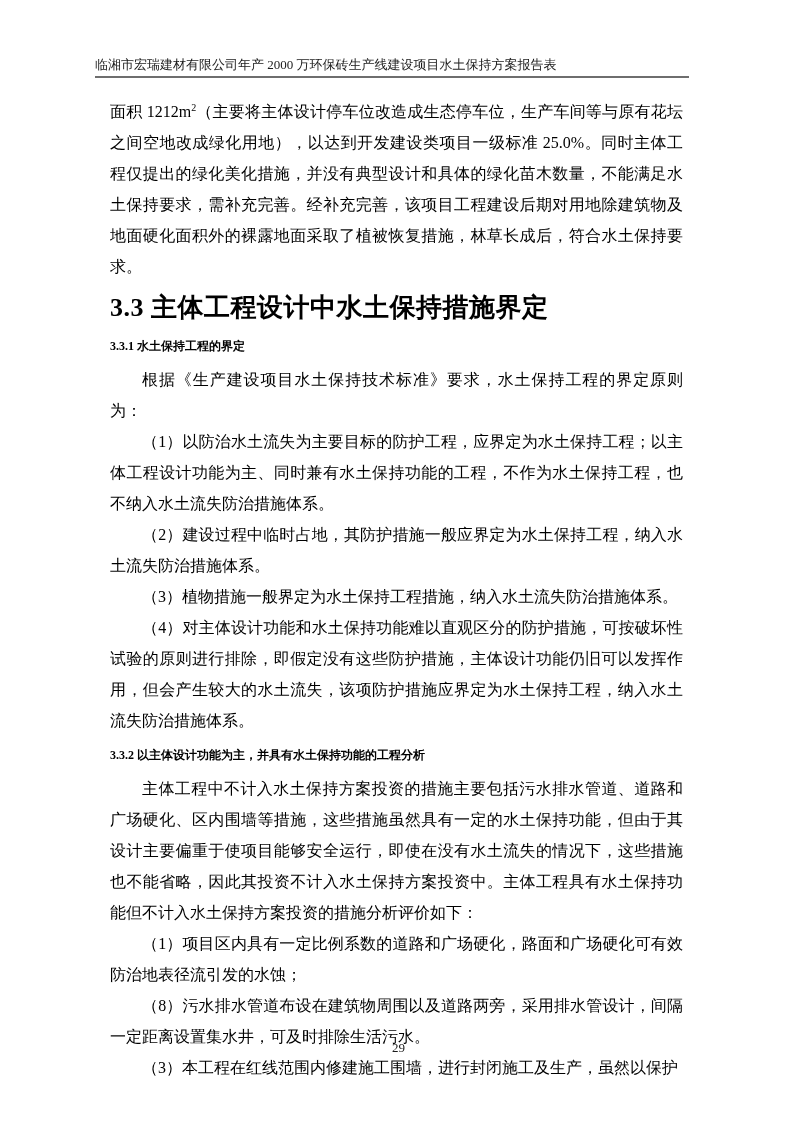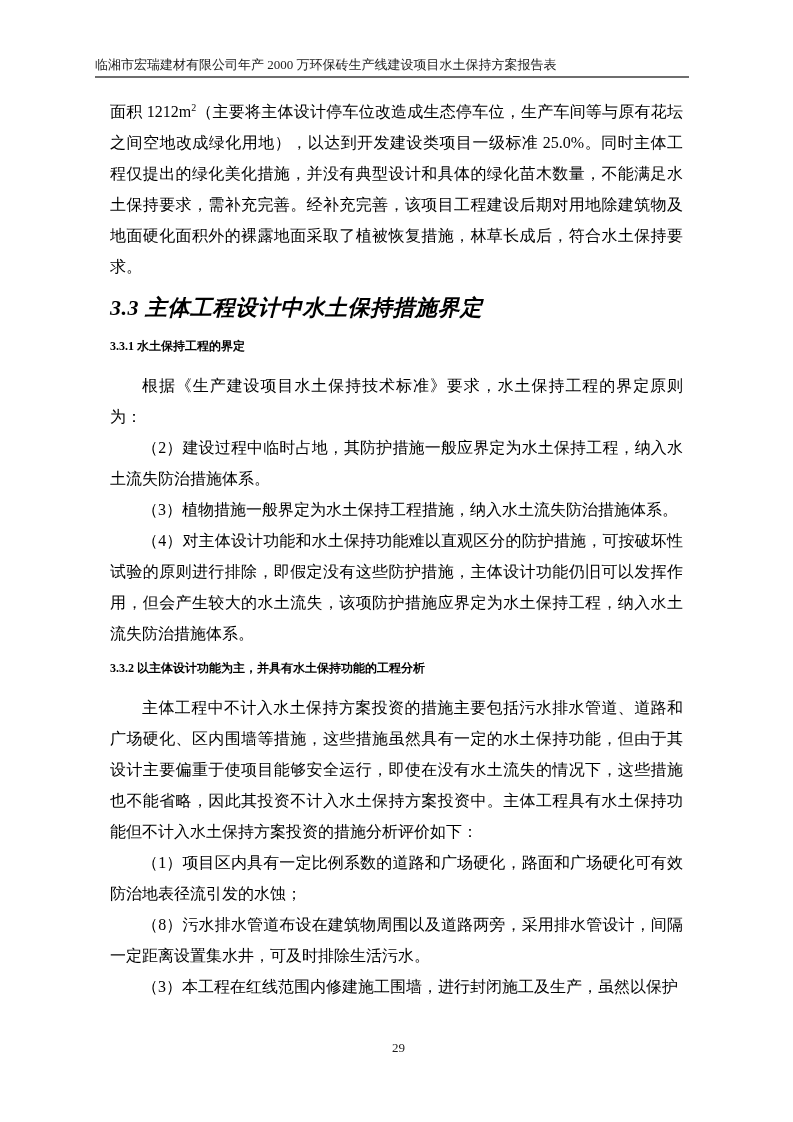--- a/index.html
+++ b/index.html
@@ -40,35 +40,34 @@
   }
   p.first-para {
     margin-top: 18px;
   }
   sup.sq {
     font-size: 10px;
     line-height: 0;
     vertical-align: super;
   }
   h1.h-33 {
-    font-size: 22px;
+    font-size: 26px;
     line-height: 38px;
     font-weight: bold;
     margin: 7px 0 0 0;
     letter-spacing: 0.5px;
-    font-style: italic;
   }
   h2.h-sub {
     font-size: 12px;
     line-height: 28px;
     font-weight: bold;
     margin: 5px 0 0 0;
   }
   h2.h-sub + p {
-    margin-top: 10px;
+    margin-top: 4px;
   }
   .page-footer {
     position: absolute;
     top: 1040px;
     left: 4px;
     right: 0;
     text-align: center;
     font-size: 13px;
     color: #1a1a1a;
   }
@@ -84,20 +83,21 @@
 
   <div class="body-text">
 
     <p class="first-para"><span>面积 1212m</span><sup class="sq">2</sup><span>（主要将主体设计停车位改造成生态停车位，生产车间等与原有花坛之间空地改成绿化用地），以达到开发建设类项目一级标准 25.0%。同时主体工程仅提出的绿化美化措施，并没有典型设计和具体的绿化苗木数量，不能满足水土保持要求，需补充完善。经补充完善，该项目工程建设后期对用地除建筑物及地面硬化面积外的裸露地面采取了植被恢复措施，林草长成后，符合水土保持要求。</span></p>
 
     <h1 class="h-33">3.3 主体工程设计中水土保持措施界定</h1>
 
     <h2 class="h-sub">3.3.1 水土保持工程的界定</h2>
 
     <p class="indent">根据《生产建设项目水土保持技术标准》要求，水土保持工程的界定原则为：</p>
+    <p class="indent">（1）以防治水土流失为主要目标的防护工程，应界定为水土保持工程；以主体工程设计功能为主、同时兼有水土保持功能的工程，不作为水土保持工程，也不纳入水土流失防治措施体系。</p>
     <p class="indent">（2）建设过程中临时占地，其防护措施一般应界定为水土保持工程，纳入水土流失防治措施体系。</p>
     <p class="indent">（3）植物措施一般界定为水土保持工程措施，纳入水土流失防治措施体系。</p>
     <p class="indent">（4）对主体设计功能和水土保持功能难以直观区分的防护措施，可按破坏性试验的原则进行排除，即假定没有这些防护措施，主体设计功能仍旧可以发挥作用，但会产生较大的水土流失，该项防护措施应界定为水土保持工程，纳入水土流失防治措施体系。</p>
 
     <h2 class="h-sub">3.3.2 以主体设计功能为主，并具有水土保持功能的工程分析</h2>
 
     <p class="indent">主体工程中不计入水土保持方案投资的措施主要包括污水排水管道、道路和广场硬化、区内围墙等措施，这些措施虽然具有一定的水土保持功能，但由于其设计主要偏重于使项目能够安全运行，即使在没有水土流失的情况下，这些措施也不能省略，因此其投资不计入水土保持方案投资中。主体工程具有水土保持功能但不计入水土保持方案投资的措施分析评价如下：</p>
     <p class="indent">（1）项目区内具有一定比例系数的道路和广场硬化，路面和广场硬化可有效防治地表径流引发的水蚀；</p>
     <p class="indent">（8）污水排水管道布设在建筑物周围以及道路两旁，采用排水管设计，间隔一定距离设置集水井，可及时排除生活污水。</p>
     <p class="indent">（3）本工程在红线范围内修建施工围墙，进行封闭施工及生产，虽然以保护</p>

